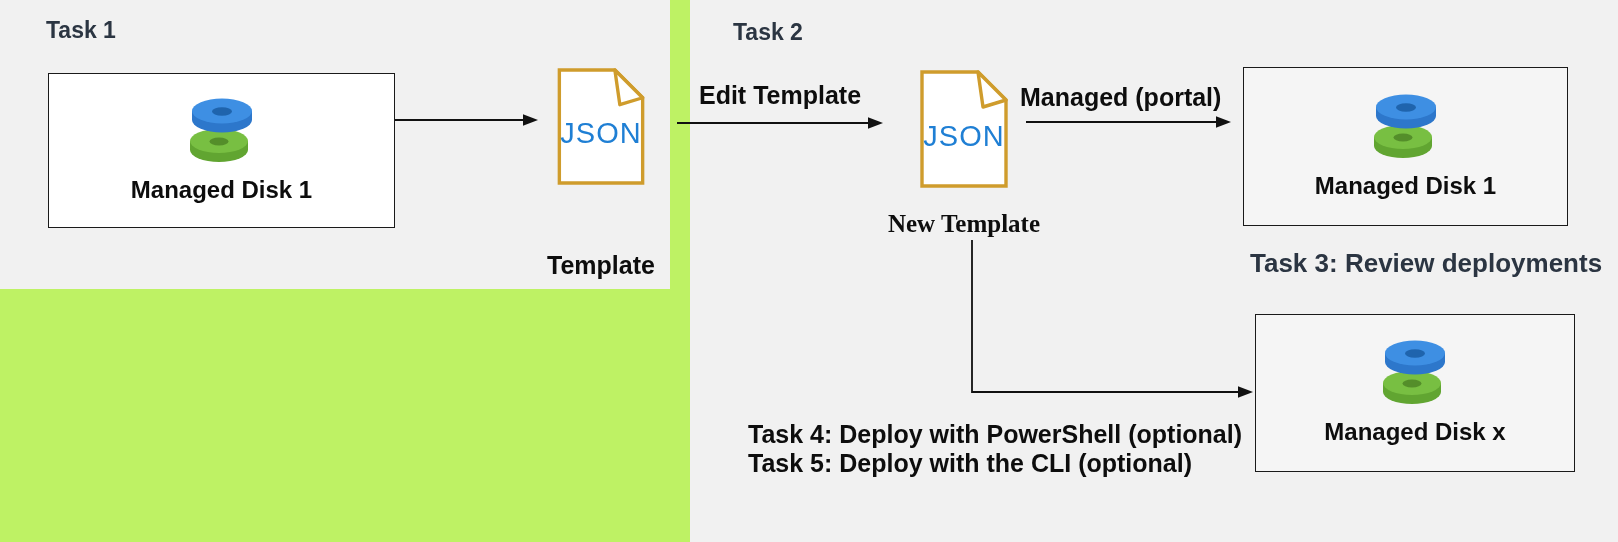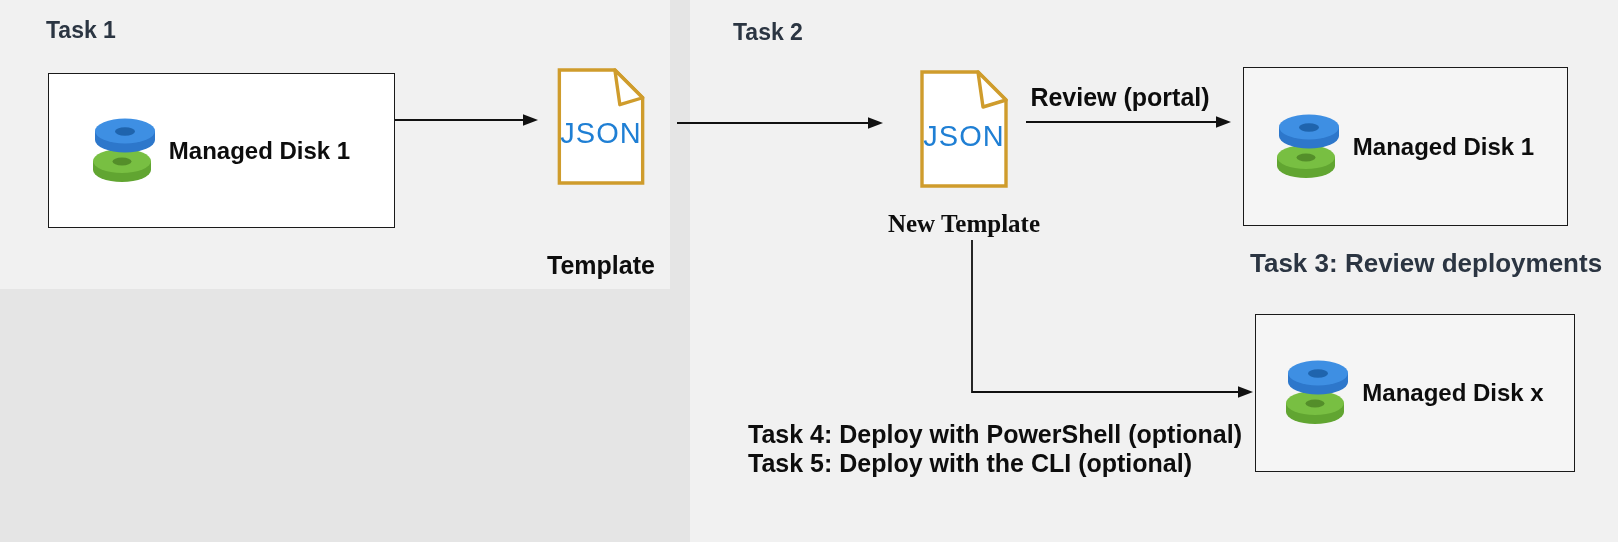--- a/index.html
+++ b/index.html
@@ -1,29 +1,29 @@
 <!DOCTYPE html>
 <html><head>
 <meta charset="utf-8">
 <style>
   html,body{margin:0;padding:0;background:#ffffff;}
   .canvas{
     position:relative;width:1618px;height:542px;overflow:hidden;
-    font-family:"Liberation Sans",sans-serif;background:#e5e5e5;
+    font-family:"Liberation Sans",sans-serif;background:#bef264;
   }
   .panel{position:absolute;background:#f1f1f1;}
   #panel-task1{left:0;top:0;width:670px;height:289px;}
   #panel-task2{left:690px;top:0;width:928px;height:542px;}
   .task-heading{
     position:absolute;font-size:23px;font-weight:bold;color:#2b3542;
     white-space:nowrap;
   }
   .node-box{
     position:absolute;background:#ffffff;border:1.4px solid #1a1a1a;
-    display:flex;flex-direction:row;align-items:center;justify-content:center;
+    display:flex;flex-direction:column;align-items:center;justify-content:center;
     gap:12px;box-sizing:border-box;
   }
   .node-box.on-gray{background:#f5f5f5;}
   .node-box .box-label{
     font-size:24px;font-weight:bold;color:#0d0d0d;white-space:nowrap;text-align:center;
   }
   .doc-node{position:absolute;}
   .doc-node .json-label{
     position:absolute;left:0;top:0;width:100%;height:100%;
     display:flex;align-items:center;justify-content:center;
@@ -101,33 +101,34 @@
     <span>
       <svg width="88" height="117" viewBox="0 0 88 118">
         <path d="M2,2 L58,2 L86,30 L86,116 L2,116 Z" fill="#ffffff" stroke="#cf9c2c" stroke-width="3.4"></path>
         <path d="M58,2 L63,37 L86,30 Z" fill="#ffffff" stroke="#cf9c2c" stroke-width="3.4" stroke-linejoin="round"></path>
       </svg>
     </span>
     <div class="json-label">JSON</div>
   </div>
   <div class="caption" style="left:501px;top:203px;width:200px;margin-top:48px;">Template</div>
 
+  <div class="arrow-label" style="left:675px;top:81px;width:210px;">Edit Template</div>
 
   <div class="doc-node" style="left:920px;top:70px;width:88px;height:118px;">
     <span>
       <svg width="88" height="118" viewBox="0 0 88 118">
         <path d="M2,2 L58,2 L86,30 L86,116 L2,116 Z" fill="#ffffff" stroke="#cf9c2c" stroke-width="3.4"></path>
         <path d="M58,2 L63,37 L86,30 Z" fill="#ffffff" stroke="#cf9c2c" stroke-width="3.4" stroke-linejoin="round"></path>
       </svg>
     </span>
     <div class="json-label">JSON</div>
   </div>
   <div class="caption" style="left:864px;top:210px;width:200px;font-family:Liberation Serif, serif;">New Template</div>
 
-  <div class="arrow-label" style="left:1020px;top:83px;width:200px;">Review (portal)</div>
+  <div class="arrow-label" style="left:1020px;top:83px;width:200px;">Managed (portal)</div>
 
   <div class="node-box on-gray" style="left:1243px;top:67px;width:325px;height:159px;">
     <span>
       <svg class="disk-icon-svg" width="64" height="66" viewBox="0 0 64 66">
         <g>
           <rect x="0" y="43" width="58" height="9" fill="#61a531"></rect>
           <ellipse cx="29" cy="52" rx="29" ry="12" fill="#61a531"></ellipse>
           <ellipse cx="29" cy="43" rx="29" ry="12" fill="#78bf42"></ellipse>
           <ellipse cx="29" cy="43.5" rx="9.5" ry="4" fill="#548e2a"></ellipse>
         </g>

